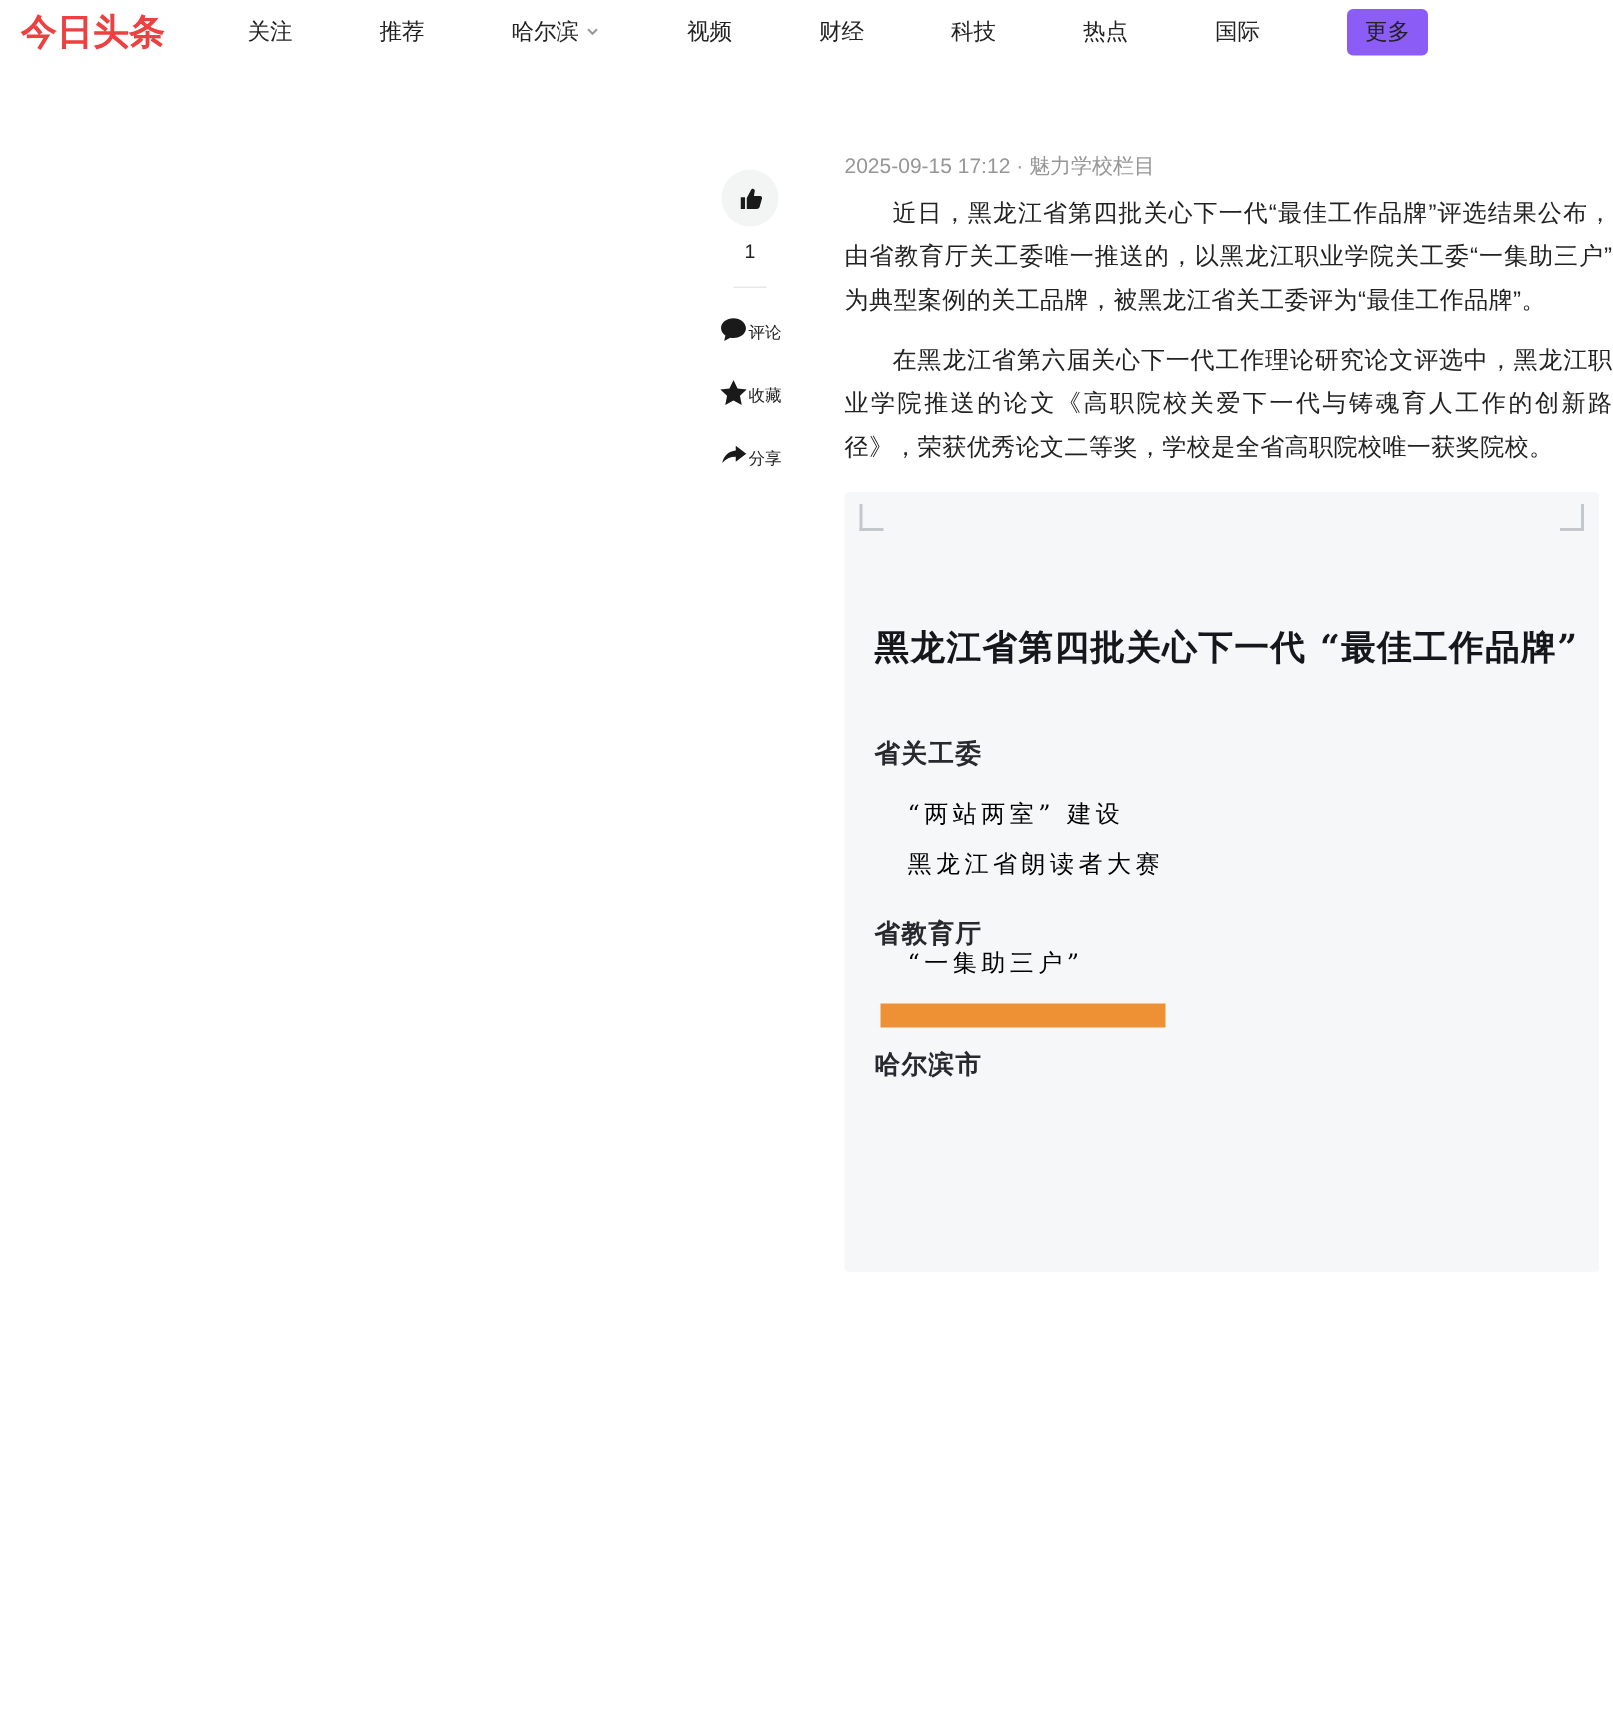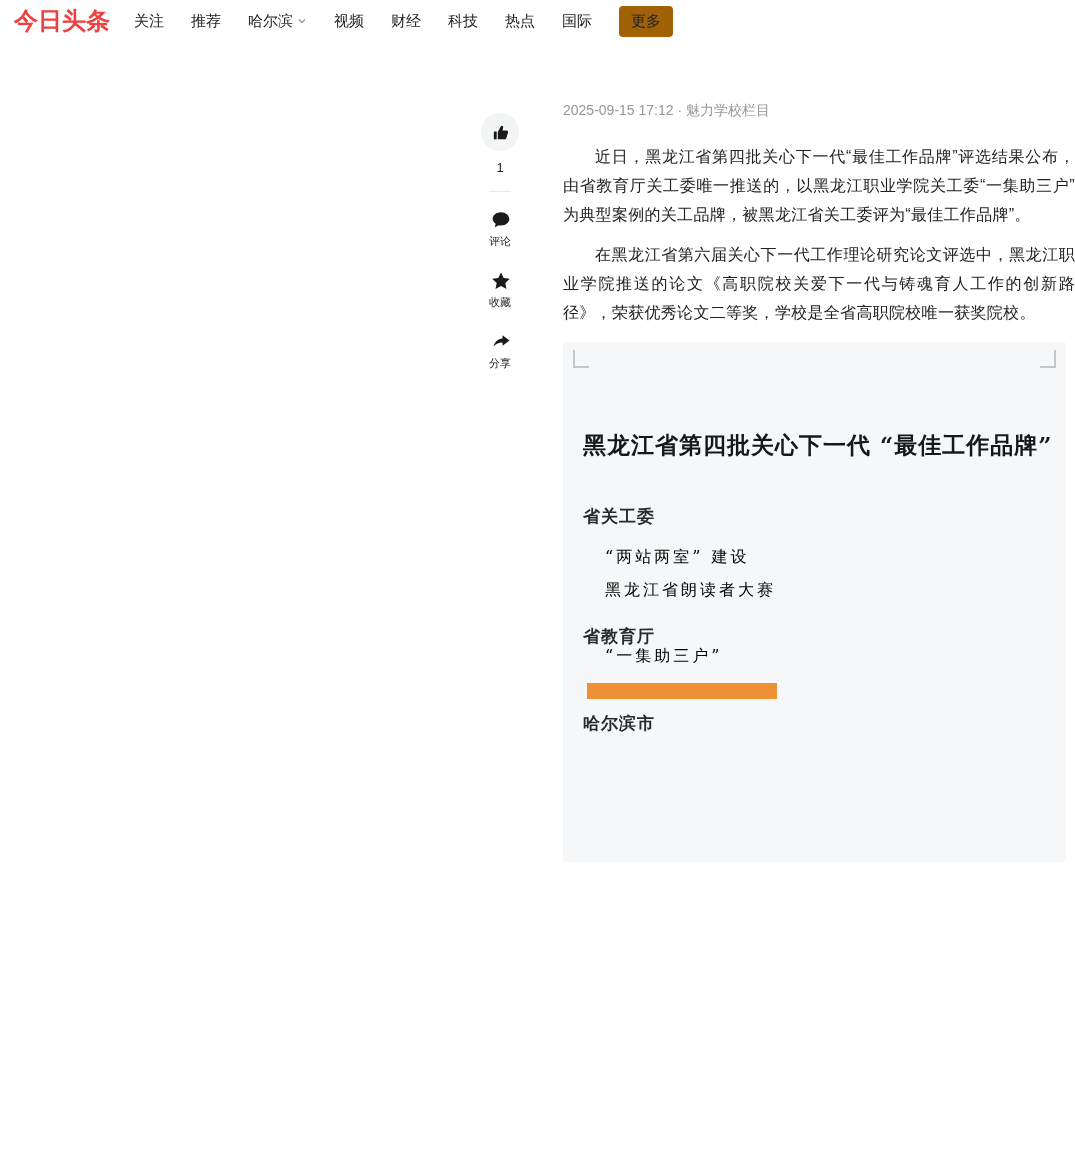--- a/index.html
+++ b/index.html
@@ -5,60 +5,60 @@
   * { margin:0; padding:0; box-sizing:border-box; }
   html,body { background:#fff; }
   body {
     width:1075px; height:1155px; position:relative; overflow:hidden;
     font-family:"Liberation Sans","DejaVu Sans",sans-serif; color:#222;
   }
 
   
   .topnav {
     position:absolute; top:0; left:0; width:100%; height:42px;
-    display:flex; align-items:center; padding:0 14px; background:#fff;
+    display:flex; align-items:center; padding:0 14px; background:#fff;gap:31px;
   }
   .logo {
     font-size:24px; font-weight:bold; letter-spacing:0px;
     margin-right:24px; cursor:pointer;
   }
   .nav-item {
     font-size:15px; color:#222; margin-right:27px; cursor:pointer;
     display:flex; align-items:center; white-space:nowrap;
   }
   .nav-item .chev { margin-left:4px; display:inline-flex; }
   .nav-item.pill {
-    background:#a16207; padding:6px 12px; border-radius:4px; margin-right:0;
+    background:#8b5cf6; padding:6px 12px; border-radius:4px; margin-right:0;
   }
 
   
   .action-rail {
     position:absolute; left:479px; top:113px; width:42px;
     display:flex; flex-direction:column; align-items:center;
   }
   .like-btn {
     width:38px; height:38px; border-radius:50%; background:#f3f4f4;
     display:flex; align-items:center; justify-content:center; cursor:pointer; border:none;
   }
   .like-count { margin-top:9px; font-size:13px; color:#222; }
   .rail-divider { width:22px; height:1px; background:#e8e8e8; margin:16px 0 18px 0; }
   .rail-btn {
-    display:flex; flex-direction:column; align-items:flex-end; cursor:pointer;
+    display:flex; flex-direction:row; align-items:flex-start; cursor:pointer;
     background:none; border:none; margin-bottom:22px;
   }
   .rail-btn .lbl { margin-top:4px; font-size:11px; color:#222; }
 
   
   .article { position:absolute; left:563px; top:70px; width:512px; }
   .article h1 {
     font-size:27px; line-height:1.3; font-weight:bold; color:#161616;
     letter-spacing:0.5px;
   }
   .meta { margin-top:32px; font-size:14px; color:#969696; }
-  .content { margin-top:22px; }
+  .content { margin-top:8px; }
   .content p {
     font-size:16px; line-height:29px; color:#222; text-align:justify;
     text-indent:2em; margin-bottom:11px; letter-spacing:0.3px;
   }
 
   
   .doc-figure {
     position:relative; margin-top:15px; width:503px; height:520px;
     background:#f6f7f8; border-radius:3px; cursor:pointer; overflow:hidden;
   }

